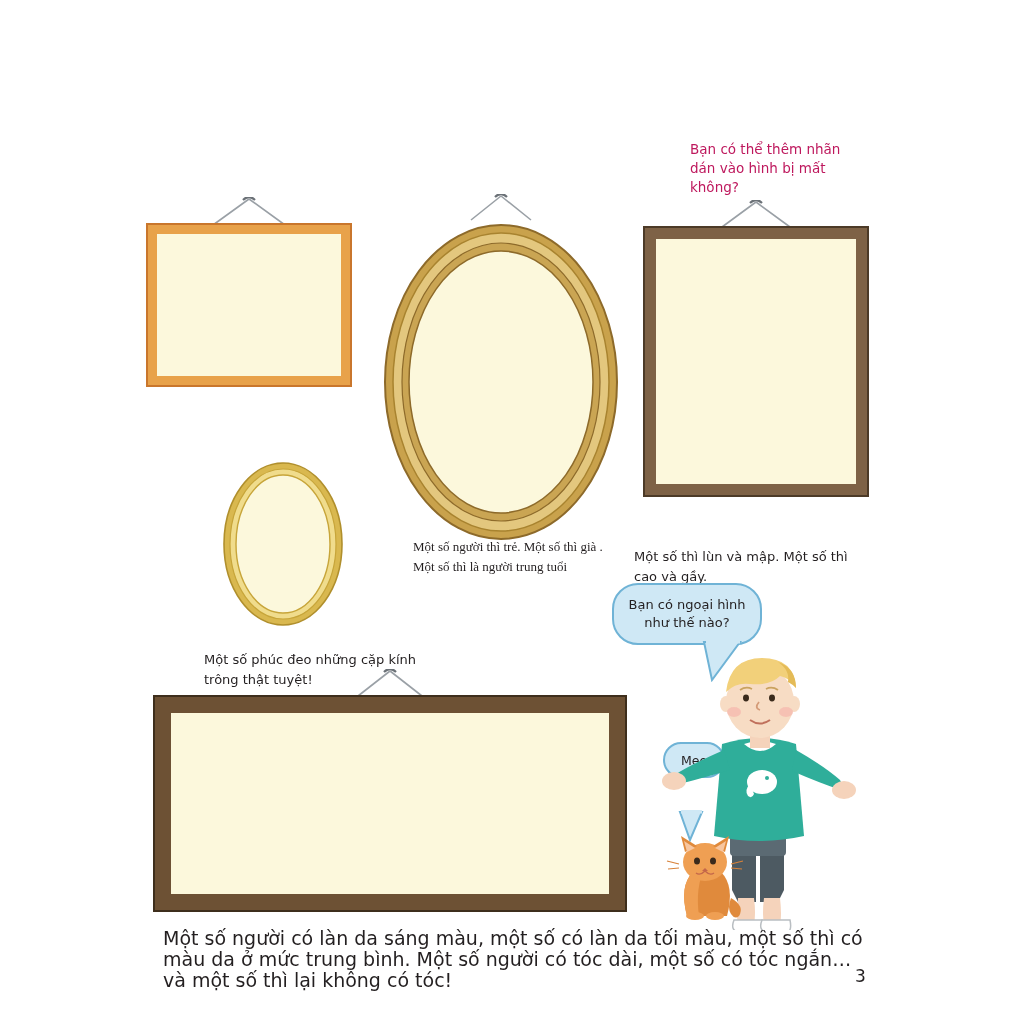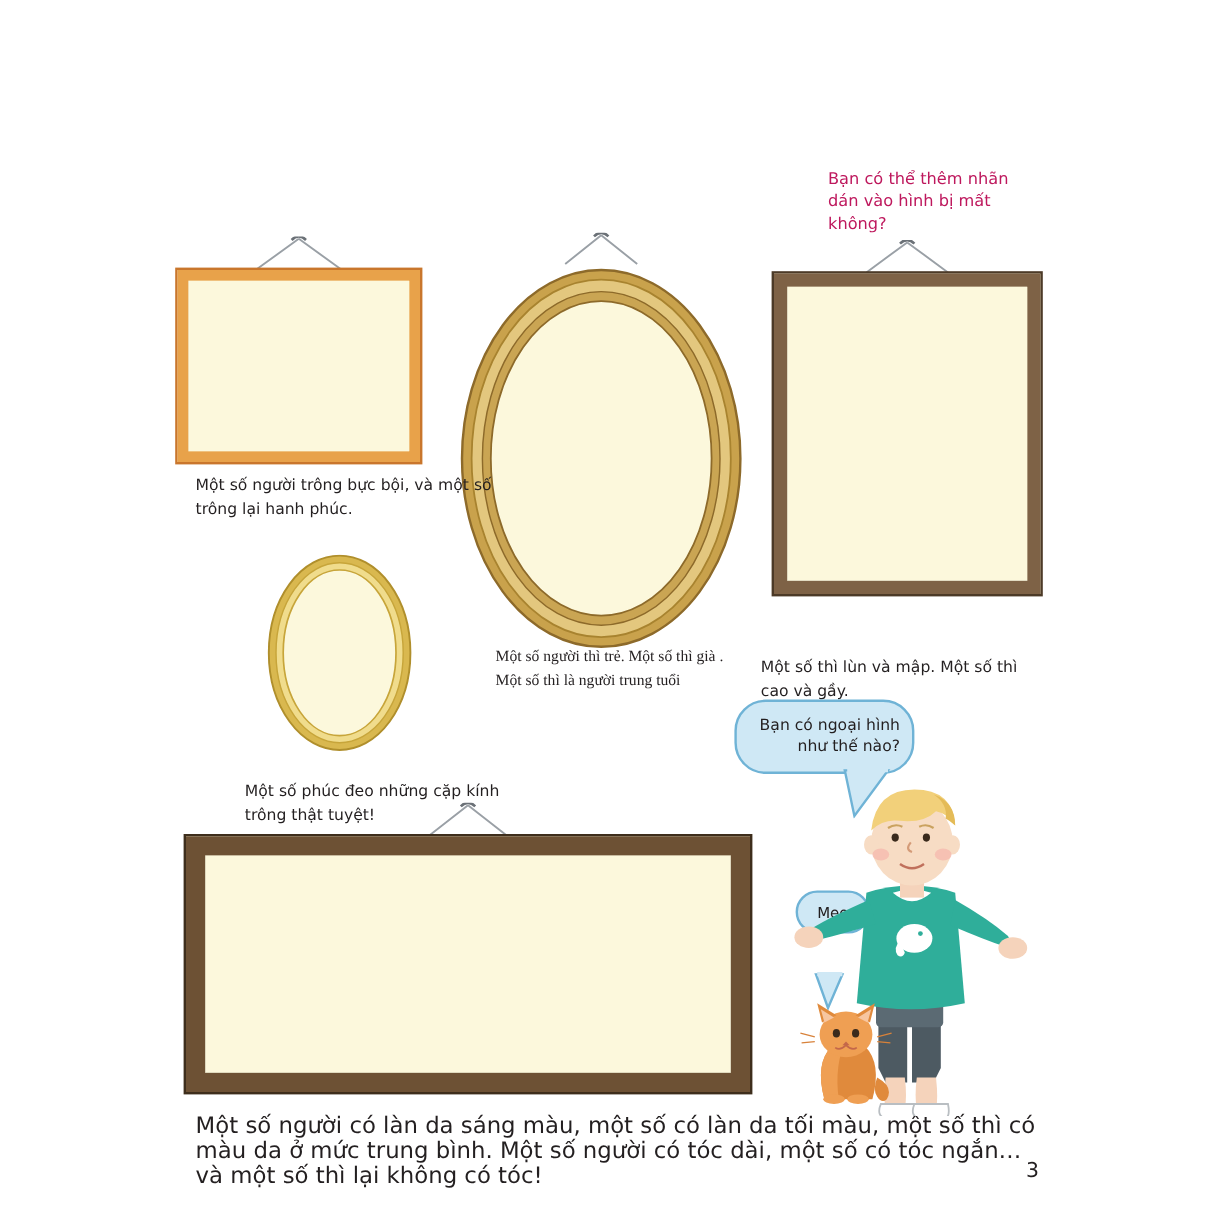--- a/index.html
+++ b/index.html
@@ -132,21 +132,21 @@
     border-radius: 26px;
     color: #231f20;
     text-align: center;
     display: flex;
     align-items: center;
     justify-content: center;
     padding: 6px 10px;
   }
   #bubble-big {
     left: 612px; top: 583px; width: 150px; height: 62px;
-    font-size: 13px; line-height: 18px; text-align: right;
+    font-size: 13px; line-height: 18px;
   }
   #bubble-small {
     left: 663px; top: 742px; width: 62px; height: 36px;
     font-size: 12.5px; border-radius: 18px;
   }
   .bubble-tail { position: absolute; }
 
   
   #boy { position: absolute; left: 660px; top: 640px; width: 200px; height: 290px; }
   #cat { position: absolute; left: 665px; top: 828px; width: 80px; height: 92px; }
@@ -202,21 +202,20 @@
   <div class="frame-wrap" id="frame5">
     <svg class="hook" viewBox="0 0 120 30">
       <path d="M60 2 L28 27 M60 2 L92 27" stroke="#9aa0a6" stroke-width="1.6" fill="none"></path>
       <path d="M54 3 q6 -6 12 0" stroke="#6b7177" stroke-width="2.2" fill="none"></path>
     </svg>
     <div class="frame-rect">
         <div class="inner"></div>
       </div>
   </div>
 
-  <div class="cap cap-1">Một số người trông bực bội, và một số trông lại hanh phúc.</div>
   <div class="cap cap-2">Một số người thì trẻ. Một số thì già . Một số thì là người trung tuổi</div>
   <div class="cap cap-3">Một số thì lùn và mập. Một số thì cao và gầy.</div>
   <div class="cap cap-4">Một số phúc đeo những cặp kính trông thật tuyệt!</div>
   <div class="cap cap-5">Một số người có làn da sáng màu, một số có làn da tối màu, một số thì có màu da ở mức trung bình. Một số người có tóc dài, một số có tóc ngắn… và một số thì lại không có tóc!</div>
 
   <div class="bubble" id="bubble-big">Bạn có ngoại hình như thế nào?</div>
   <svg class="bubble-tail" style="left:700px; top:640px; width:48px; height:42px;" viewBox="0 0 48 42">
     <path d="M4 2 L40 2 L12 40 Z" fill="#cfe8f5" stroke="#6fb3d6" stroke-width="2"></path>
     <path d="M6 1 L40 1" stroke="#cfe8f5" stroke-width="5"></path>
   </svg>

